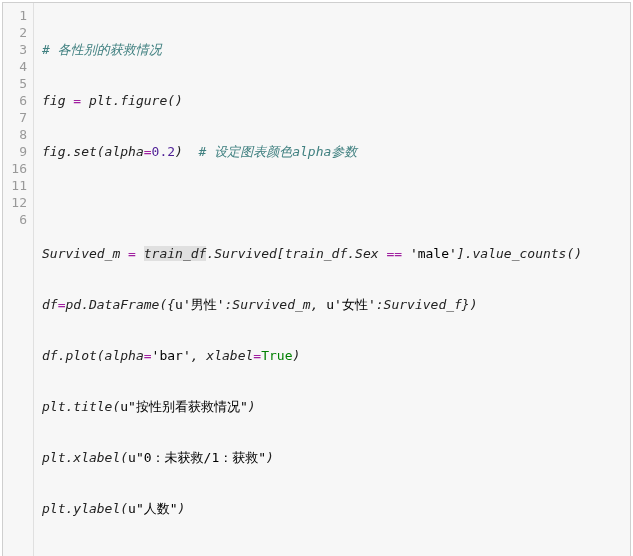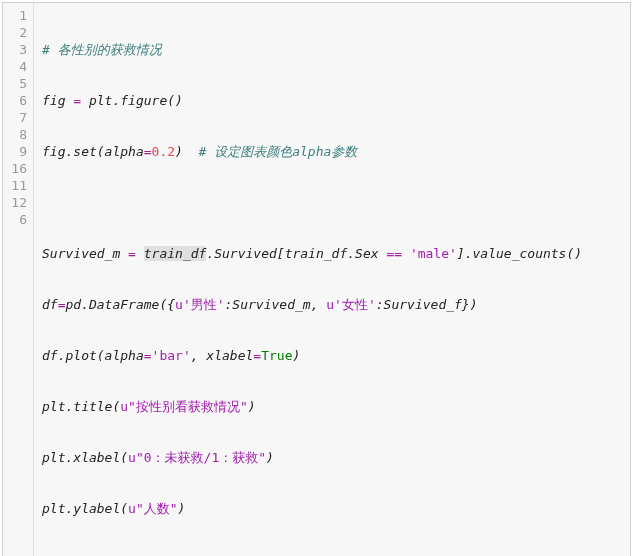--- a/index.html
+++ b/index.html
@@ -31,22 +31,22 @@
     padding: 4px 8px;
     flex: 1;
     line-height: 17px;
     white-space: pre;
     color: #303030;
   }
   .code div { height: 17px; }
   .c-comment { color: #408080; font-style: italic; margin-top: 21px; }
   .c-name   { color: #222; font-style: italic; }
   .c-op     { color: #a020a0; }
-  .c-num    { color: #ef4444; }
-  .c-str    { color: #a21caf; }
+  .c-num    { color: #4c1d95; }
+  .c-str    { color: #000000; }
   .c-bool   { color: #008000; font-weight: normal; }
   .hl       { background: #e0e0e0; }
 </style>
 </head>
 <body>
 
 <div class="code-cell">
   <div class="gutter">
     <div>1</div>
     <div>2</div>

